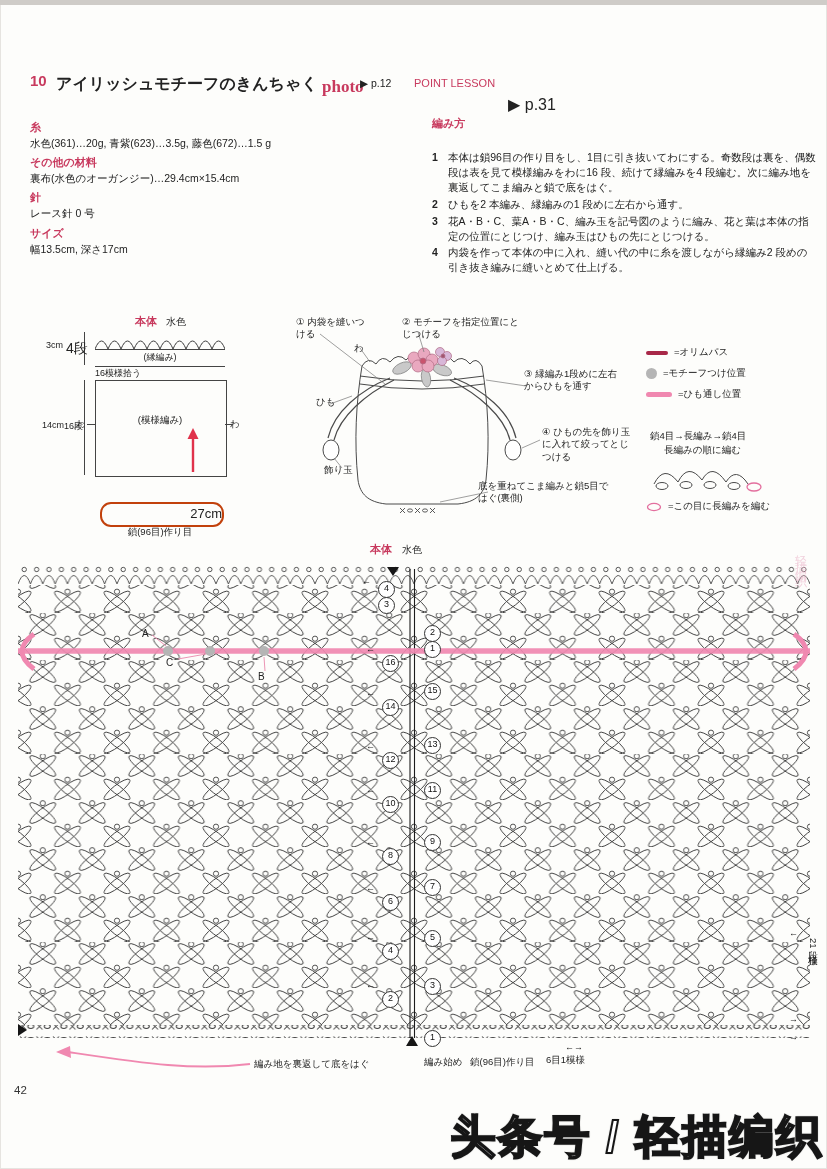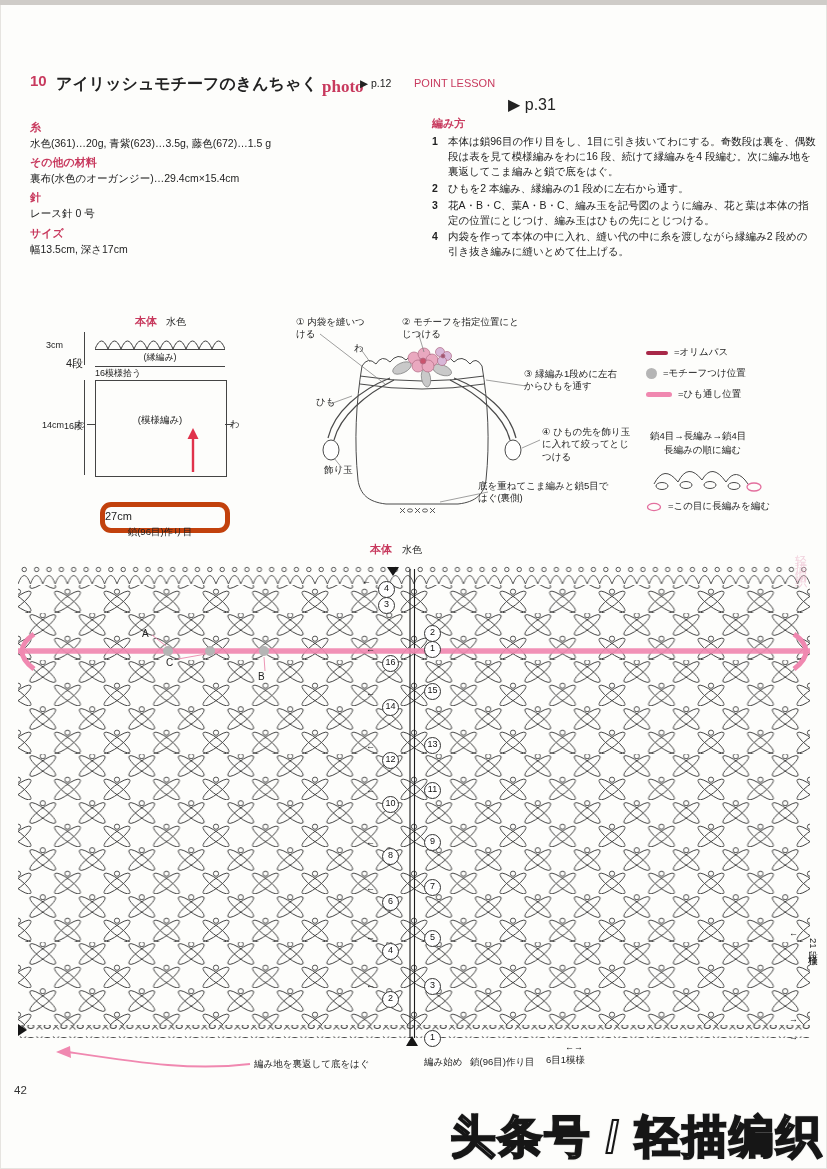--- a/index.html
+++ b/index.html
@@ -51,21 +51,21 @@
     <div class="mt">水色(361)…20g, 青紫(623)…3.5g, 藤色(672)…1.5 g</div>
     <div class="h-red mh">その他の材料</div>
     <div class="mt">裏布(水色のオーガンジー)…29.4cm×15.4cm</div>
     <div class="h-red mh">針</div>
     <div class="mt">レース針 0 号</div>
     <div class="h-red mh">サイズ</div>
     <div class="mt">幅13.5cm, 深さ17cm</div>
   </div>
 
   <div class="abs" style="left:432px;top:116px;width:384px">
-    <div class="h-red" style="font-size:11px;margin-bottom:3px">編み方</div>
+    <div class="h-red" style="font-size:11px;margin-bottom:19px">編み方</div>
     <p class="step">
         <b class="stepnum">1</b>
         <span>本体は鎖96目の作り目をし、1目に引き抜いてわにする。奇数段は裏を、偶数段は表を見て模様編みをわに16 段、続けて縁編みを4 段編む。次に編み地を裏返してこま編みと鎖で底をはぐ。</span>
       </p>
     <p class="step">
         <b class="stepnum">2</b>
         <span>ひもを2 本編み、縁編みの1 段めに左右から通す。</span>
       </p>
     <p class="step">
         <b class="stepnum">3</b>
@@ -90,25 +90,25 @@
     <svg style="position:absolute;left:146px;top:118px" width="14" height="46" viewBox="0 0 14 46">
       <line x1="7" y1="44" x2="7" y2="7" stroke="#e0324b" stroke-width="2.4"></line>
       <polygon points="1.5,11 12.5,11 7,0" fill="#e0324b"></polygon>
     </svg>
     <span style="position:absolute;left:36px;top:108px;font-size:9.5px">わ</span>
     <span style="position:absolute;left:190px;top:108px;font-size:9.5px">わ</span>
     <div class="tick" style="left:47px;top:114px;width:8px"></div>
     <div class="tick" style="left:185px;top:114px;width:8px"></div>
     <div class="vline" style="left:44px;top:22px;height:33px"></div>
     <span style="position:absolute;left:6px;top:30px;font-size:9px">3cm</span>
-    <span style="position:absolute;left:26px;top:46px;font-size:11px">4段</span>
+    <span style="position:absolute;left:26px;top:30px;font-size:14px">4段</span>
     <div class="vline" style="left:44px;top:70px;height:95px"></div>
     <span style="position:absolute;left:2px;top:110px;font-size:9px">14cm</span>
     <span style="position:absolute;left:24px;top:110px;font-size:9px">16段</span>
-    <div style="position:absolute;left:60px;top:192px;width:120px;height:21px;border:5px solid #c2410c;border-radius:11px;text-align:left;font-size:11px;line-height:19px">27cm</div>
+    <div style="position:absolute;left:60px;top:192px;width:120px;height:21px;border:2px solid #c2410c;border-radius:11px;text-align:right;font-size:13px;line-height:19px">27cm</div>
     <div style="position:absolute;left:55px;top:216px;width:130px;text-align:center;font-size:9.5px">鎖(96目)作り目</div>
   </div>
 
   <svg class="abs" style="left:290px;top:312px" width="270" height="215" viewBox="0 0 270 215">
     <g fill="none" stroke="#4a4a4a" stroke-width="1">
       <path d="M72,54 Q78,44 86,52 Q92,42 100,50 Q108,40 116,48 Q124,38 132,46 Q140,38 148,48 Q156,40 164,50 Q172,42 180,52 Q186,44 192,54"></path>
       <path d="M72,54 C66,90 64,130 68,168 C70,182 78,190 96,192 L168,192 C186,190 194,182 196,168 C200,130 198,90 192,54"></path>
       <path d="M70,64 Q132,74 194,64"></path>
       <path d="M70,72 Q132,82 194,72"></path>
       <path d="M100,66 C70,78 44,100 38,126" stroke-width="1.2"></path>

